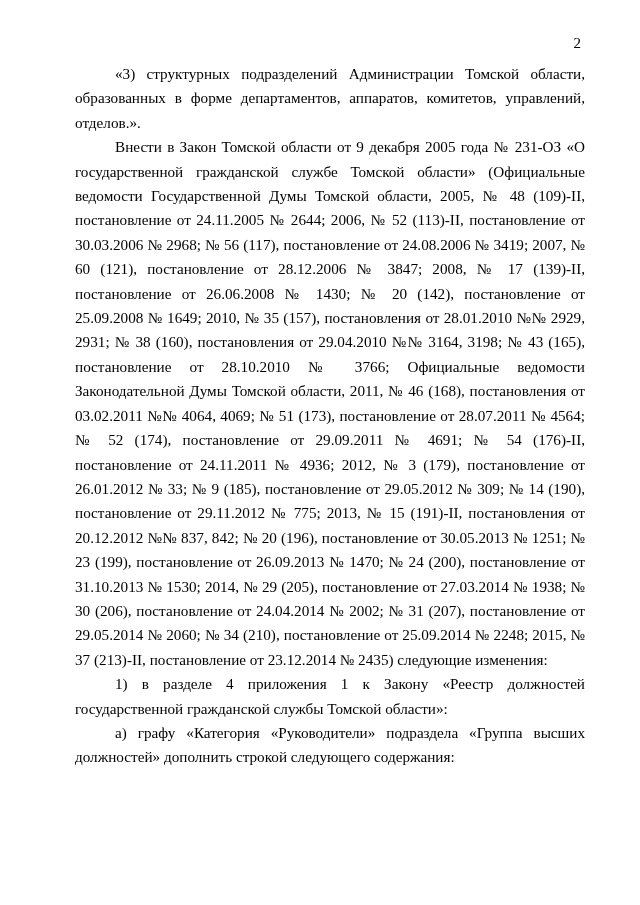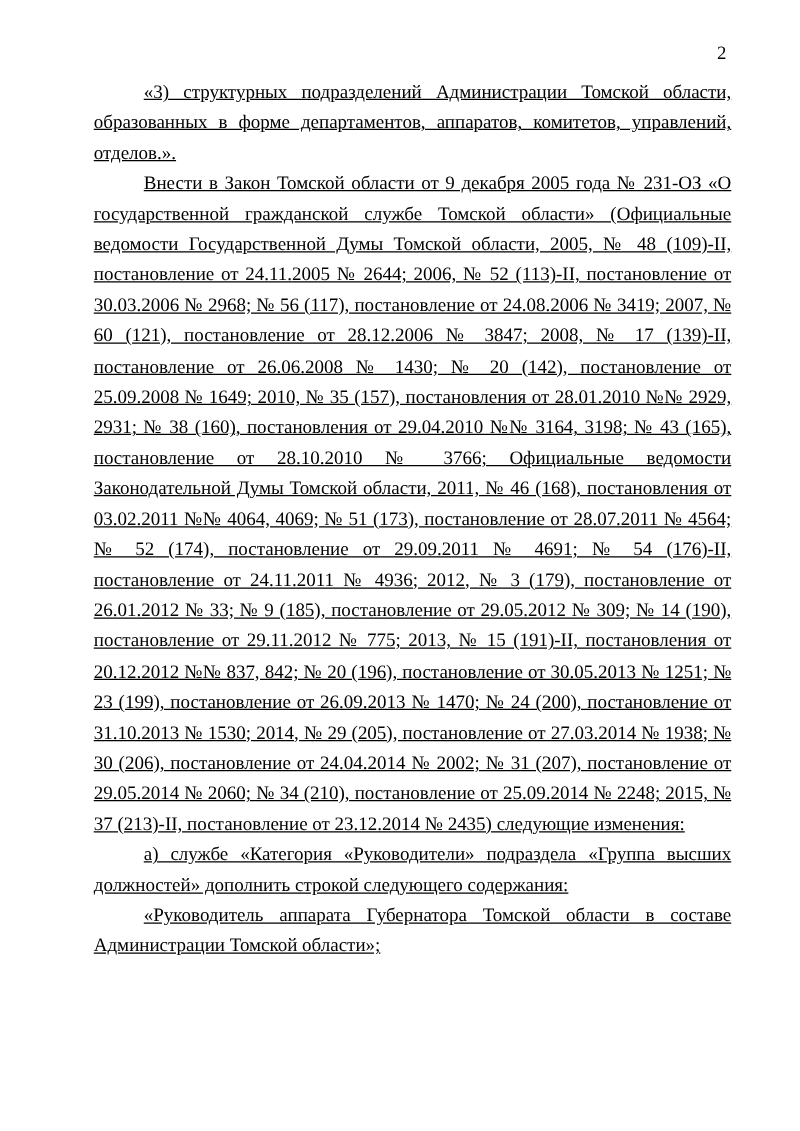--- a/index.html
+++ b/index.html
@@ -11,30 +11,30 @@
     font-size: 15.2px;
   }
   .page-number {
     position: absolute; top: 35px; right: 59px; font-size: 15px;
   }
   .body {
     position: absolute; left: 75px; top: 62px; width: 510px;
     line-height: 24.4px;
   }
   .body p {
-    margin: 0; text-align: justify; text-indent: 40px; text-decoration: underline;
+    margin: 0; text-align: justify; text-indent: 40px;
   }
   .heading {
     margin: 21px 0 0 0 !important; font-weight: bold; text-indent: 40px;
   }
 </style>
 </head>
 <body>
 
 <div class="page">
   <div class="page-number">2</div>
   <div class="body">
     <p>«3) структурных подразделений Администрации Томской области, образованных в форме департаментов, аппаратов, комитетов, управлений, отделов.».</p>
     <p>Внести в Закон Томской области от 9 декабря 2005 года № 231-ОЗ «О государственной гражданской службе Томской области» (Официальные ведомости Государственной Думы Томской области, 2005, № 48 (109)-II, постановление от 24.11.2005 № 2644; 2006, № 52 (113)-II, постановление от 30.03.2006 № 2968; № 56 (117), постановление от 24.08.2006 № 3419; 2007, № 60 (121), постановление от 28.12.2006 № 3847; 2008, № 17 (139)-II, постановление от 26.06.2008 № 1430; № 20 (142), постановление от 25.09.2008 № 1649; 2010, № 35 (157), постановления от 28.01.2010 №№ 2929, 2931; № 38 (160), постановления от 29.04.2010 №№ 3164, 3198; № 43 (165), постановление от 28.10.2010 № 3766; Официальные ведомости Законодательной Думы Томской области, 2011, № 46 (168), постановления от 03.02.2011 №№ 4064, 4069; № 51 (173), постановление от 28.07.2011 № 4564; № 52 (174), постановление от 29.09.2011 № 4691; № 54 (176)-II, постановление от 24.11.2011 № 4936; 2012, № 3 (179), постановление от 26.01.2012 № 33; № 9 (185), постановление от 29.05.2012 № 309; № 14 (190), постановление от 29.11.2012 № 775; 2013, № 15 (191)-II, постановления от 20.12.2012 №№ 837, 842; № 20 (196), постановление от 30.05.2013 № 1251; № 23 (199), постановление от 26.09.2013 № 1470; № 24 (200), постановление от 31.10.2013 № 1530; 2014, № 29 (205), постановление от 27.03.2014 № 1938; № 30 (206), постановление от 24.04.2014 № 2002; № 31 (207), постановление от 29.05.2014 № 2060; № 34 (210), постановление от 25.09.2014 № 2248; 2015, № 37 (213)-II, постановление от 23.12.2014 № 2435) следующие изменения:</p>
-    <p>а) службе «Категория «Руководители» подраздела «Группа высших должностей» дополнить строкой следующего содержания:</p>
-    <p>«Руководитель аппарата Губернатора Томской области в составе Администрации Томской области»;</p>
+    <p>1) в разделе 4 приложения 1 к Закону «Реестр должностей государственной гражданской службы Томской области»:</p>
+    <p>а) графу «Категория «Руководители» подраздела «Группа высших должностей» дополнить строкой следующего содержания:</p>
   </div>
 </div>
 
 </body></html>

